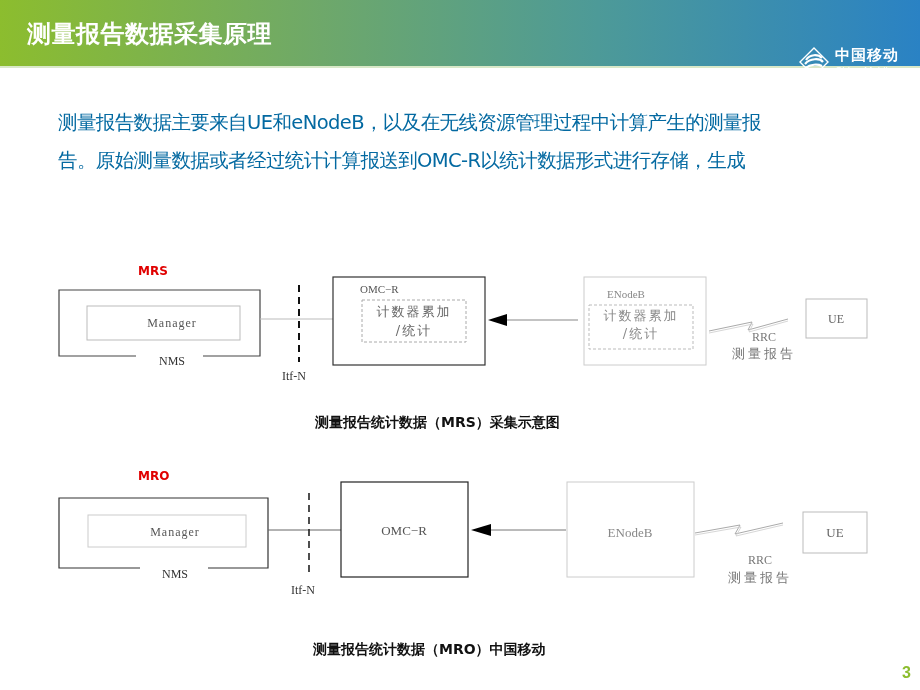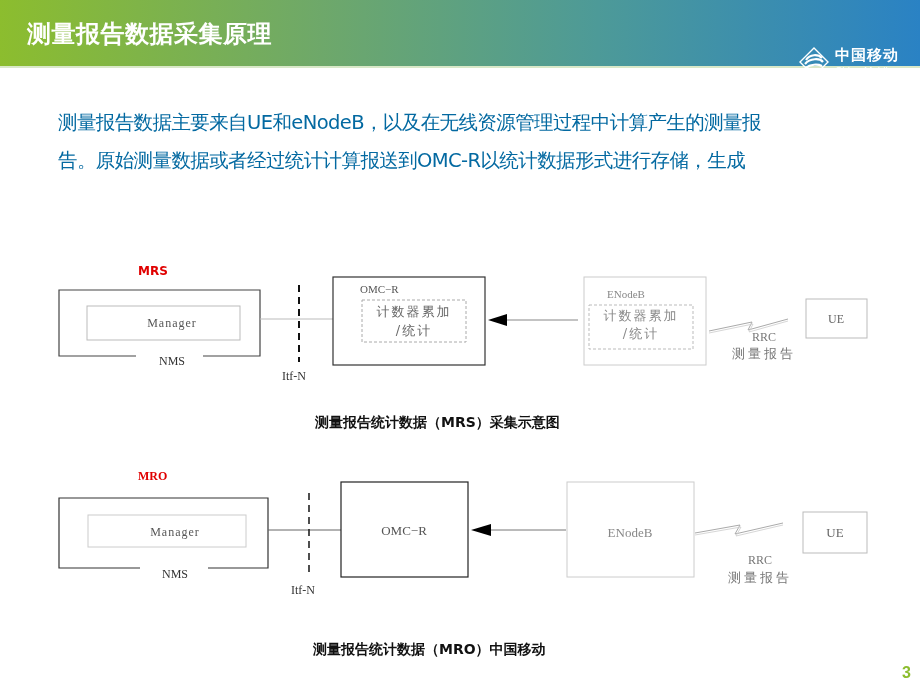--- a/index.html
+++ b/index.html
@@ -78,21 +78,21 @@
   <polyline points="709,331 752,322 748,330 788,319" fill="none" stroke="#aaa" stroke-width="1"></polyline>
   <polyline points="709,333 753,324 749,332 788,321" fill="none" stroke="#ccc" stroke-width="0.8"></polyline>
   <text x="764" y="341" text-anchor="middle" font-size="12" fill="#777">RRC</text>
   <text x="764" y="358" text-anchor="middle" font-size="13" fill="#777" letter-spacing="3" style="font-family:'DejaVu Serif',serif">测量报告</text>
 
   <rect x="806" y="299" width="61" height="39" fill="none" stroke="#bbb" stroke-width="1"></rect>
   <text x="836" y="323" text-anchor="middle" font-size="12" fill="#666">UE</text>
 </svg>
 <div class="caption" style="left:315px; top:414px;">测量报告统计数据（MRS）采集示意图</div>
 
-<div class="label-red" style="left:138px; top:469px;font-family:Liberation Serif, serif;">MRO</div>
+<div class="label-red" style="left:138px; top:469px;">MRO</div>
 <svg style="position:absolute; left:0; top:0;" width="920" height="690">
   <g>
     <path d="M140 568 L59 568 L59 498 L268 498 L268 568 L208 568" fill="none" stroke="#333" stroke-width="1.2"></path>
     <rect x="88" y="515" width="158" height="32" fill="none" stroke="#ccc" stroke-width="1"></rect>
     <text x="175" y="536" text-anchor="middle" font-size="12" fill="#555" letter-spacing="1">Manager</text>
     <text x="175" y="578" text-anchor="middle" font-size="12" fill="#333">NMS</text>
   </g>
   <line x1="268" y1="530" x2="341" y2="530" stroke="#666" stroke-width="1"></line>
   <line x1="309" y1="493" x2="309" y2="577" stroke="#222" stroke-width="1.6" stroke-dasharray="7,5"></line>
   <text x="303" y="594" text-anchor="middle" font-size="12" fill="#333">Itf-N</text>

